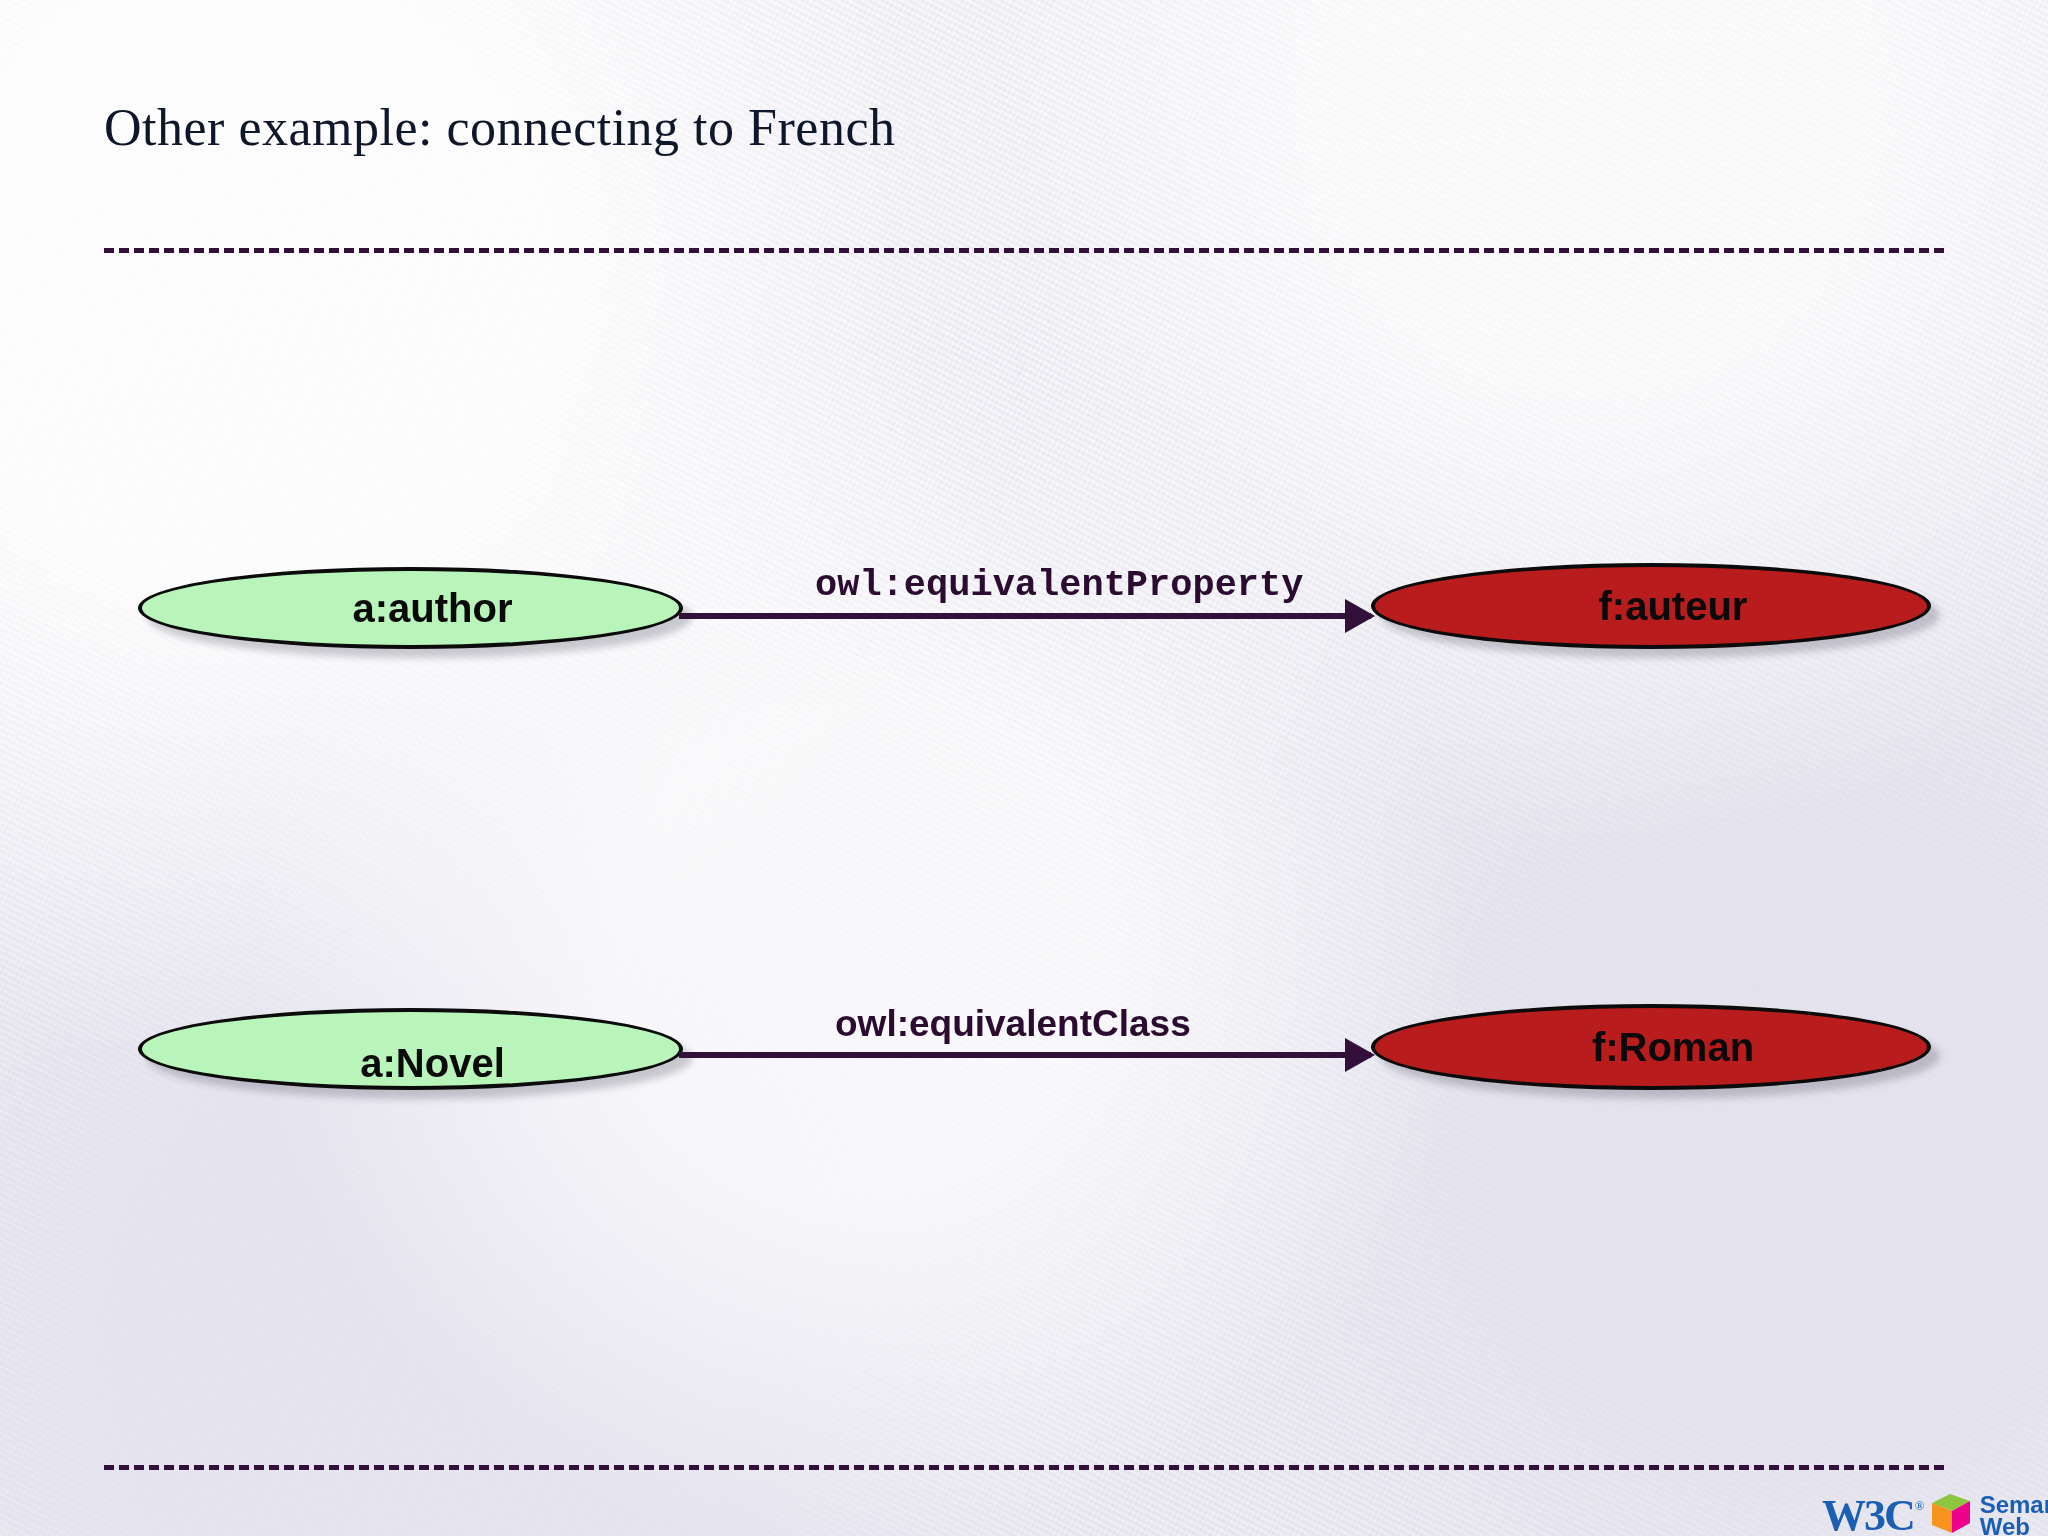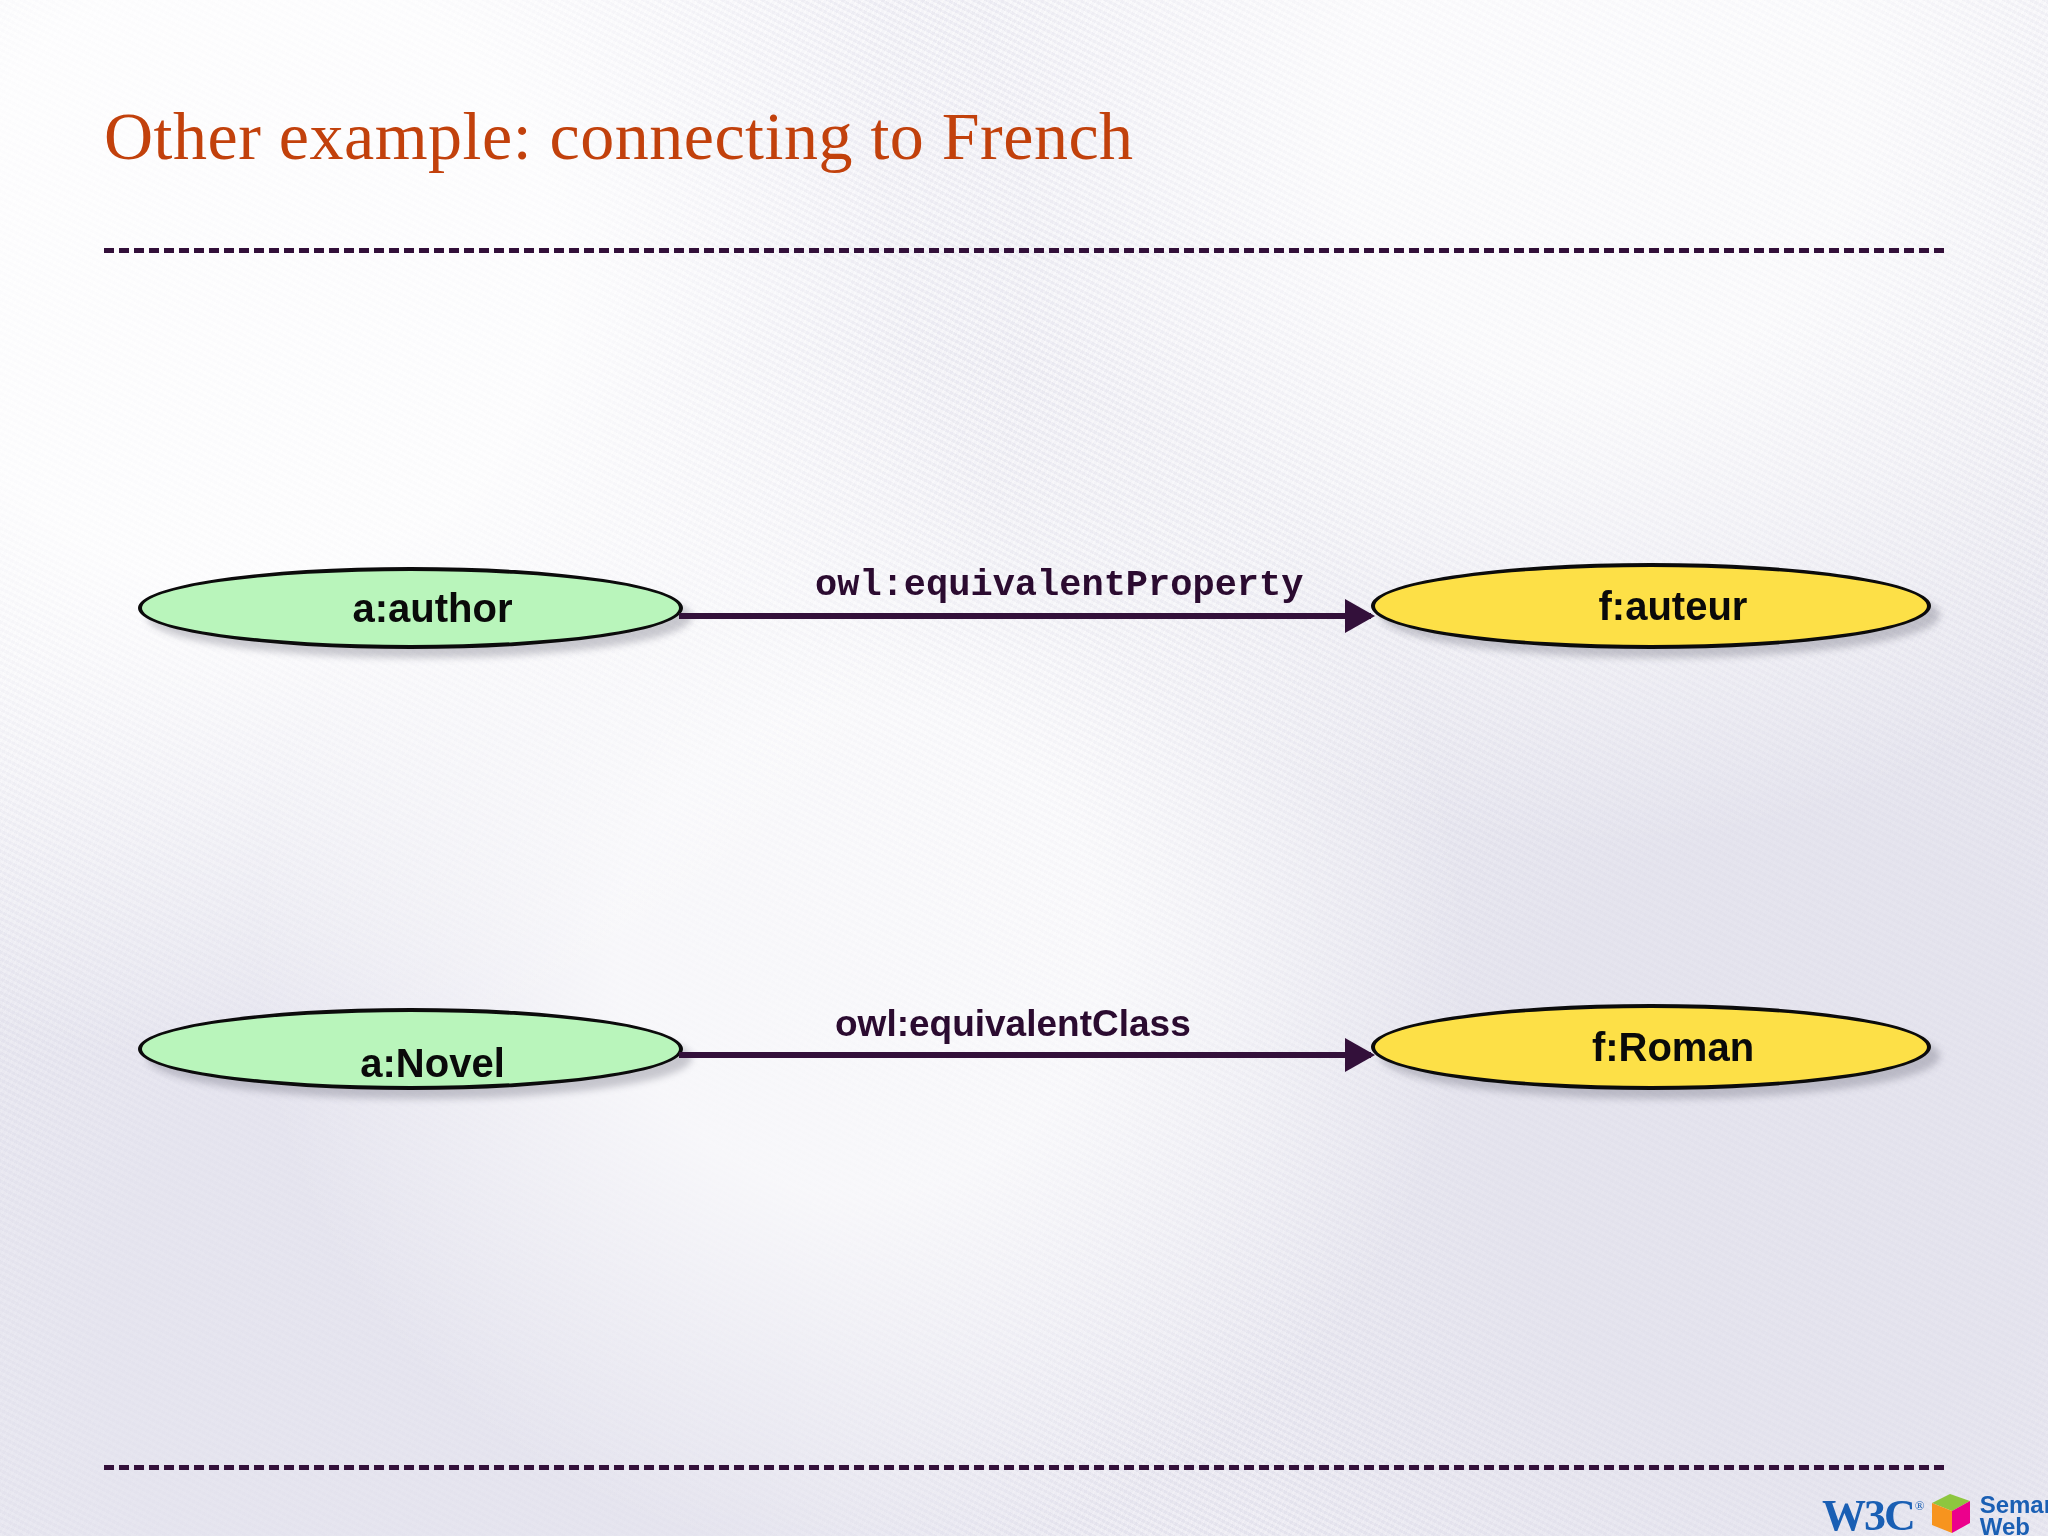--- a/index.html
+++ b/index.html
@@ -34,23 +34,23 @@
 
   
   #title-area {
     position: absolute;
     left: 104px;
     top: 102px;
     width: 1840px;
   }
   #page-title {
     font-family: "Liberation Serif", "DejaVu Serif", serif;
-    font-size: 68px;
+    font-size: 52px;
     line-height: 1.0;
-    color: #c2410c;
+    color: #0f172a;
     letter-spacing: 0.5px;
     white-space: nowrap;
   }
   #title-rule {
     position: absolute;
     left: 104px;
     top: 248px;
     width: 1840px;
     height: 0;
     border-top: 5px dashed #33103a;
@@ -87,21 +87,21 @@
   .node-label {
     font-family: "Liberation Sans", sans-serif;
     font-weight: bold;
     font-size: 40px;
     color: #0a0a0a;
     white-space: nowrap;
     position: relative;
     left: 22px;
   }
   .node.green { background: #b9f5bb; }
-  .node.olive { background: #fde047; }
+  .node.olive { background: #b91c1c; }
 
   
   #node-a-author  { left: 138px;  top: 527px;  width: 545px; height: 82px; }
   #node-f-auteur  { left: 1371px; top: 523px;  width: 560px; height: 86px; }
   #node-a-novel   { left: 138px;  top: 968px;  width: 545px; height: 82px; align-items: flex-end; }
   #node-f-roman   { left: 1371px; top: 964px;  width: 560px; height: 86px; }
 
   
   .edge {
     position: absolute;

